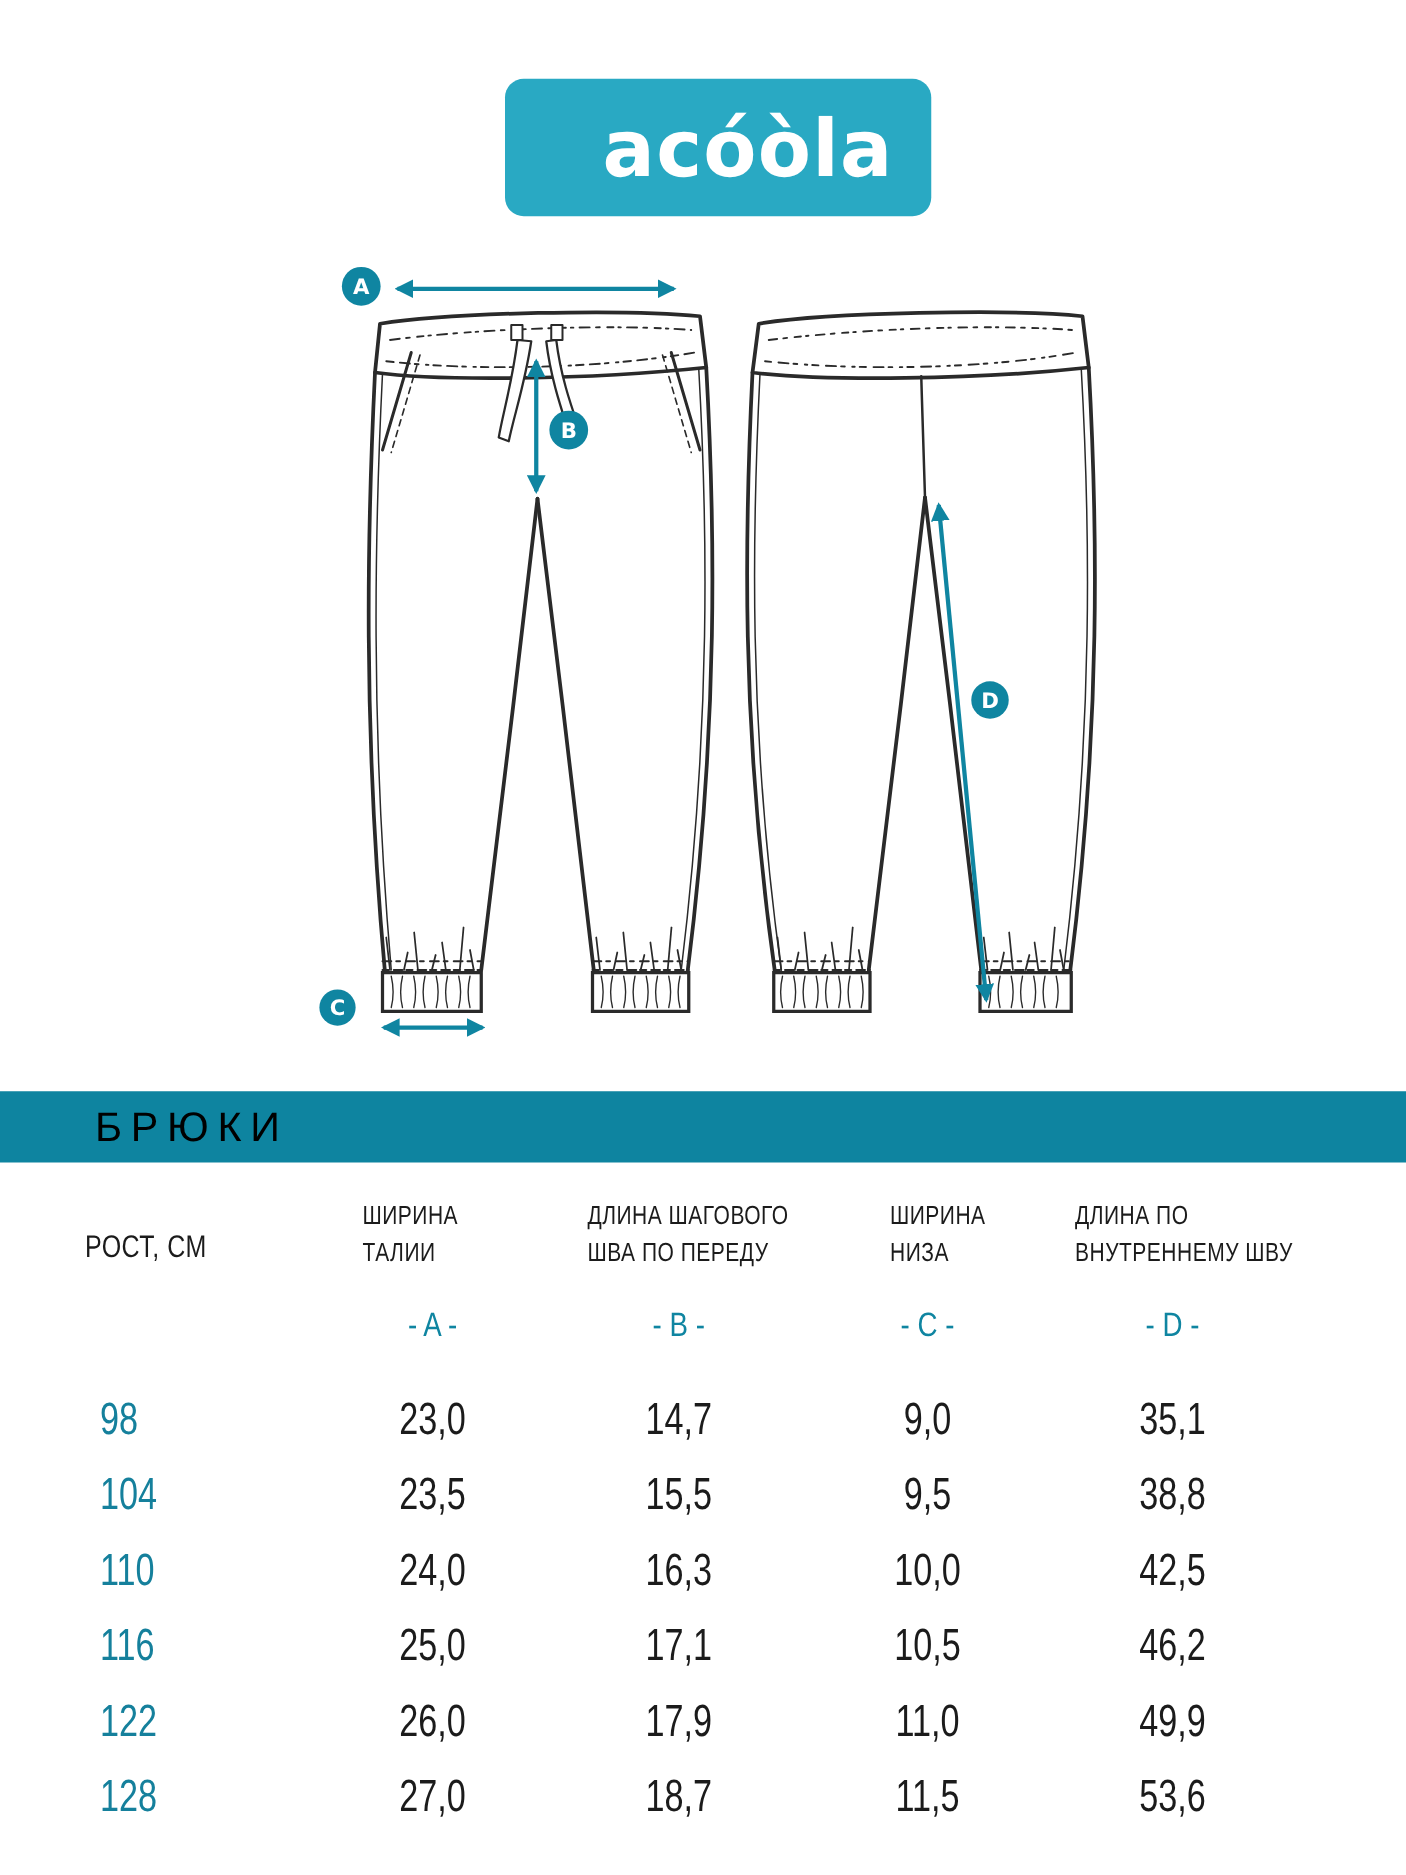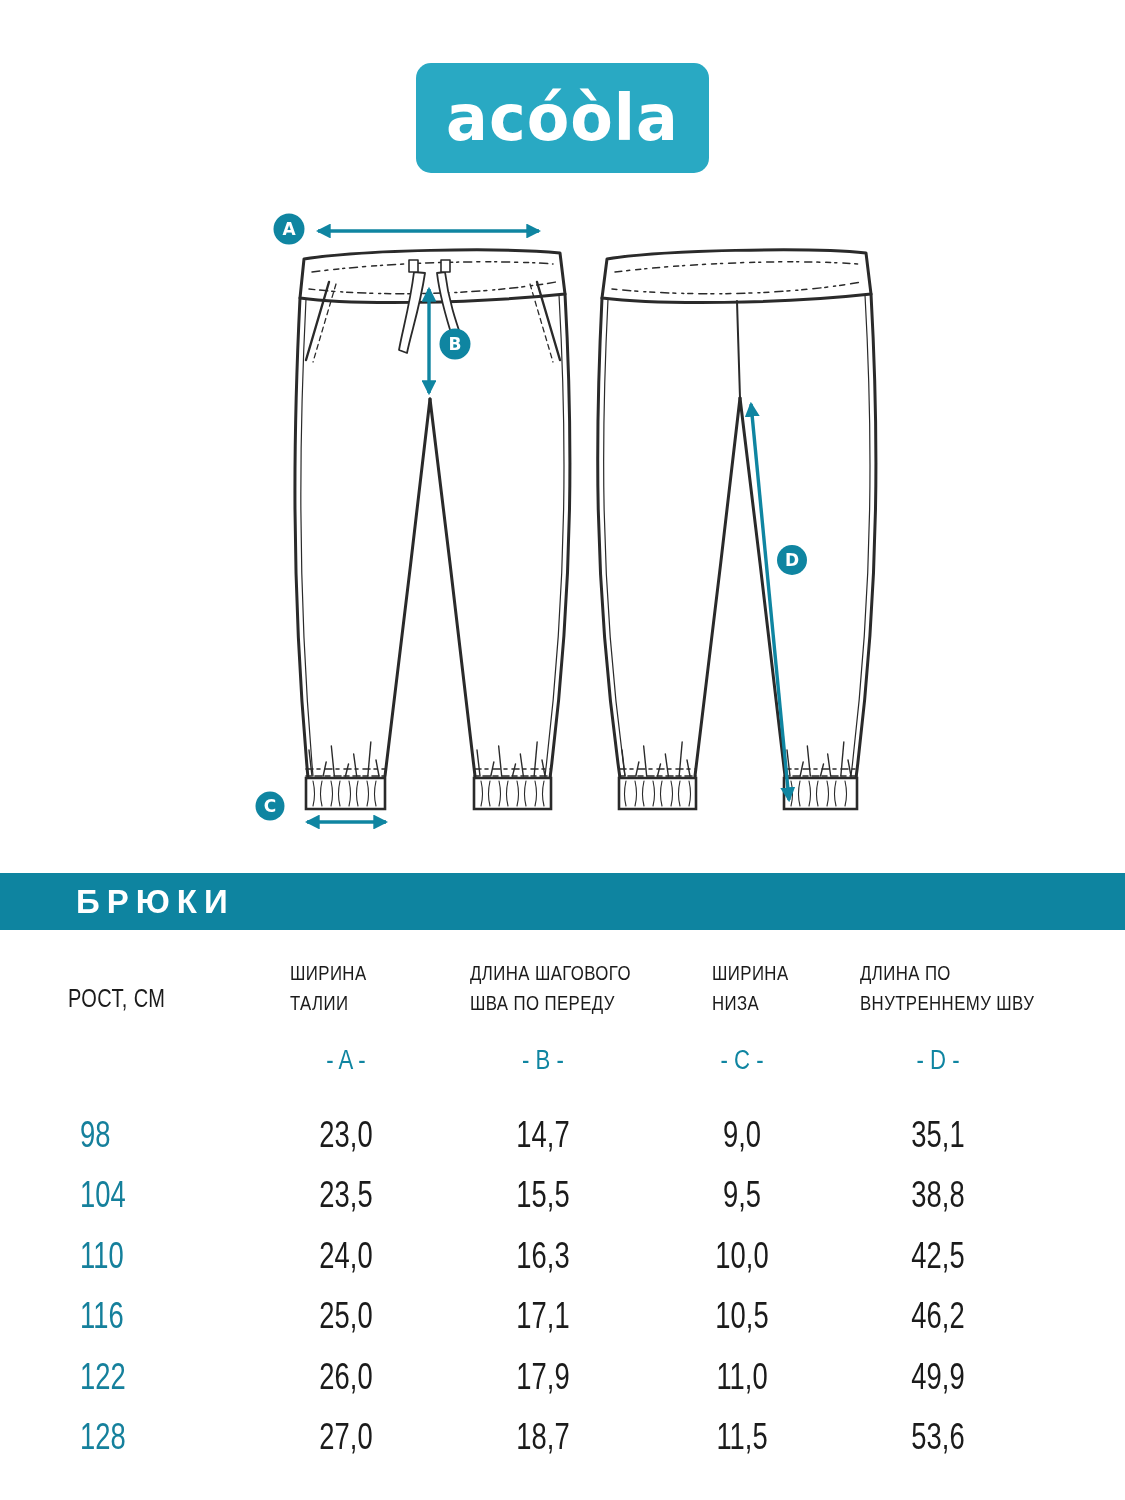--- a/index.html
+++ b/index.html
@@ -2,37 +2,37 @@
 <html><head>
 <meta charset="utf-8">
 <style>
   html,body{margin:0;padding:0;}
   body{
     width:1125px;height:1500px;position:relative;background:#ffffff;
     font-family:"Liberation Sans","DejaVu Sans",sans-serif;overflow:hidden;
   }
   
   .logo{
-    position:absolute;left:416px;top:63px;width:293px;height:110px;
-    background:#29a9c3;border-radius:15px;display:flex;align-items:center;justify-content:center;
+    position:absolute;left:404px;top:63px;width:293px;height:110px;
+    background:#29a9c3;border-radius:15px;display:flex;align-items:center;justify-content:center;padding-left:48px;
   }
   .logo-text{
     color:#ffffff;font-weight:bold;font-size:62px;letter-spacing:1px;
     font-family:"DejaVu Sans","Liberation Sans",sans-serif;
     transform:scaleY(1.02);
   }
   
   .sketch{position:absolute;left:230px;top:195px;width:690px;height:650px;}
   
   .banner{
     position:absolute;left:0;top:873px;width:1125px;height:57px;background:#0e84a0;
     display:flex;align-items:center;
   }
   .banner-title{
-    color:#ffffff;font-weight:bold;font-size:33px;letter-spacing:7px;padding-left:76px;
+    color:#000000;font-weight:normal;font-size:33px;letter-spacing:7px;padding-left:76px;
   }
   
   .tbl{position:absolute;left:0;top:930px;width:1125px;height:570px;}
   .hdr{
     position:absolute;transform:translateY(-50%) scaleX(0.8);transform-origin:0 50%;
     font-size:21px;line-height:30px;color:#1b1b1b;letter-spacing:0.5px;white-space:nowrap;
   }
   .rowhdr{
     position:absolute;transform:translateY(-50%) scaleX(0.8);transform-origin:0 50%;
     font-size:25px;color:#1b1b1b;letter-spacing:0.5px;white-space:nowrap;

